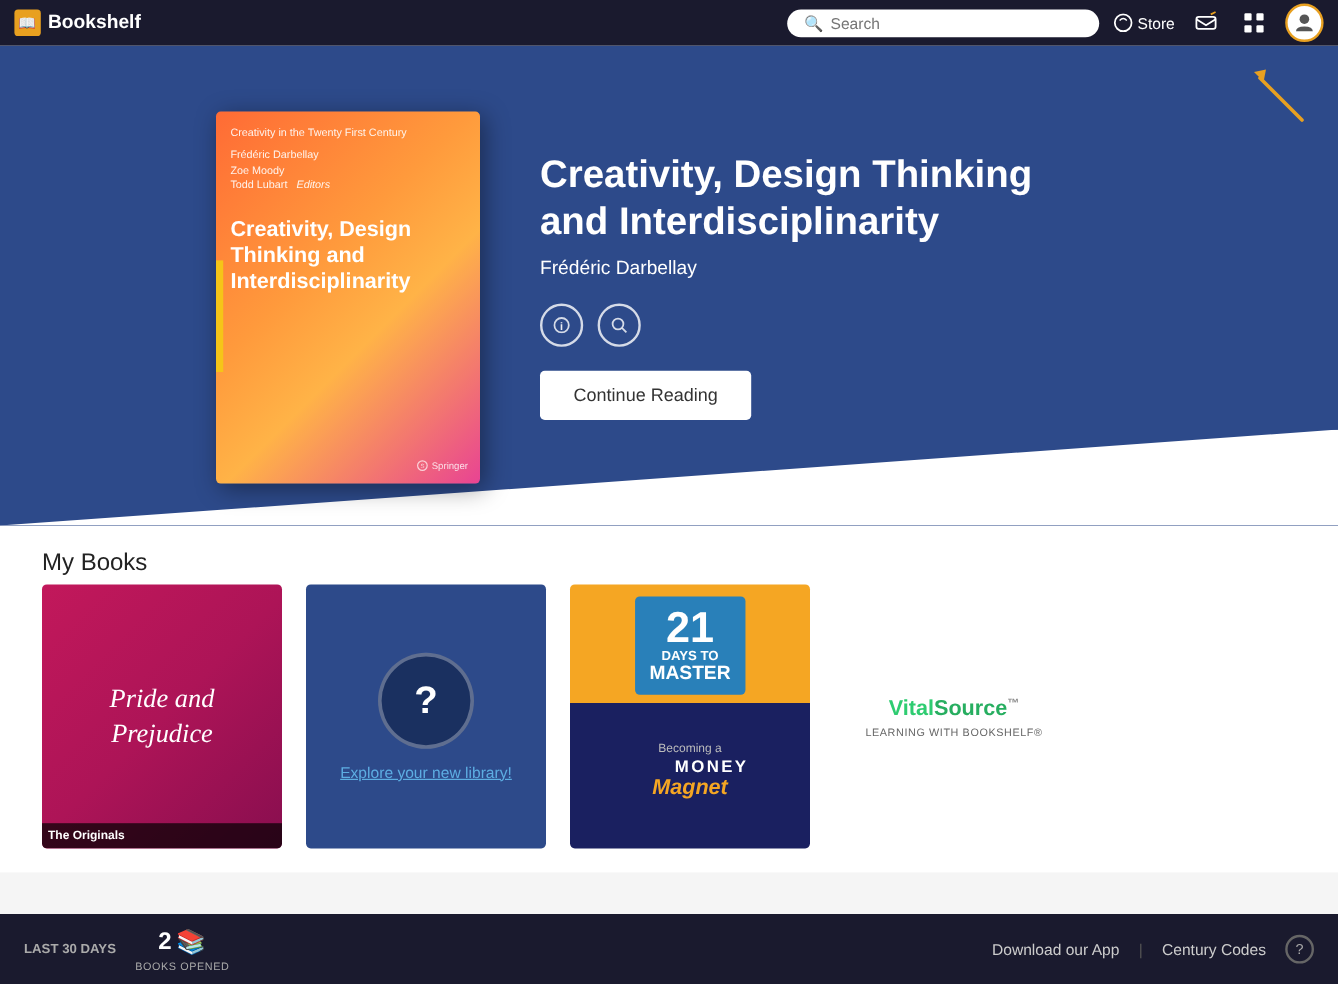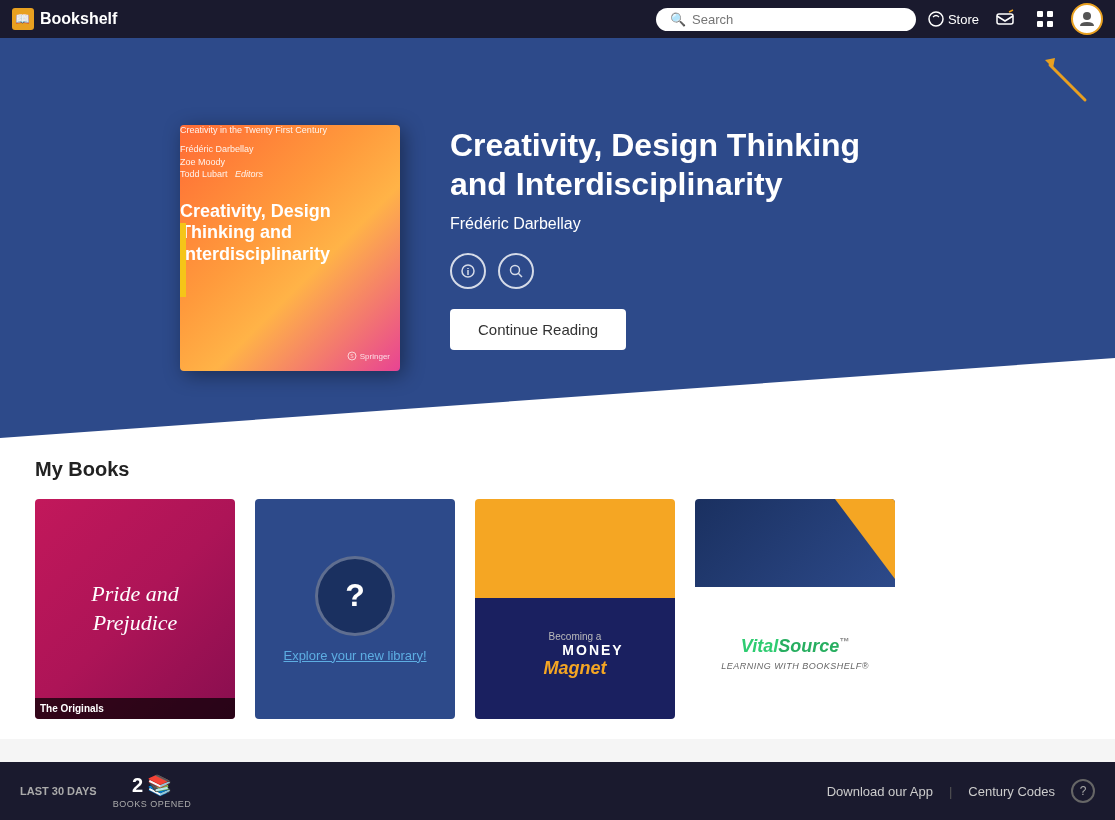--- a/index.html
+++ b/index.html
@@ -120,25 +120,26 @@
       clip-path: polygon(0 100%, 100% 0, 100% 100%);
     }
     .hero-book-container {
       position: relative;
       margin-left: 180px;
       margin-top: 20px;
       z-index: 2;
     }
     .hero-book {
       width: 220px;
-      height: 246px;
+      height: 310px;
       background: linear-gradient(135deg, #ff6b35 0%, #ff9a3c 40%, #ffb347 60%, #e84393 100%);
       border-radius: 4px;
       display: flex;
       flex-direction: column;
+      padding: 12px;
       color: white;
       box-shadow: 4px 4px 20px rgba(0,0,0,0.4);
       position: relative;
       overflow: hidden;
     }
     .book-top-text {
       font-size: 9px;
       color: rgba(255,255,255,0.9);
       margin-bottom: 8px;
     }
@@ -222,23 +223,23 @@
     }
 
     
     .my-books-section {
       background: white;
       padding: 20px 35px;
       flex: 1;
     }
     .section-title {
       font-size: 20px;
-      font-weight: 700;
+      font-weight: 400;
       color: #222;
-      margin-bottom: 18px;
+      margin-bottom: 6px;
     }
     .books-grid {
       display: flex;
       gap: 20px;
     }
     .book-card {
       width: 200px;
       height: 220px;
       border-radius: 4px;
       overflow: hidden;
@@ -326,22 +327,21 @@
     .days-master { font-size: 16px; font-weight: 900; }
     .money-text {
       position: absolute;
       bottom: 40px;
       left: 0; right: 0;
       text-align: center;
     }
     .book-card-vitalsource {
       background: white;
       display: flex;
-      flex-direction: column;
-      font-style: italic;
+      flex-direction: row;
     }
     .vs-top {
       height: 40%;
       background: linear-gradient(135deg, #1a3060 0%, #2d4a8a 100%);
       position: relative;
     }
     .vs-triangle {
       position: absolute;
       right: 0;
       top: 0;
@@ -543,20 +543,27 @@
       <div class="pride-title">Pride and<br>Prejudice</div>
       <div class="pride-badge">The Originals</div>
     </div>
 
     <div class="book-card book-card-mystery">
       <div class="mystery-circle">?</div>
       <div class="mystery-link">Explore your new library!</div>
     </div>
 
     <div class="book-card book-card-21days" style="position:relative; background: linear-gradient(180deg, #f5a623 0%, #f5a623 45%, #1a2060 45%);">
+      <div style="position:absolute; top: 30px; left:50%; transform:translateX(-50%);">
+        <div class="days-badge">
+          <div class="days-number">21</div>
+          <div class="days-to">DAYS TO</div>
+          <div class="days-master">MASTER</div>
+        </div>
+      </div>
       <div class="money-text">
         <div style="font-size:10px; color:#bbb;">Becoming a</div>
         <div style="font-size:14px; font-weight:900; color:white; letter-spacing:2px;padding-left:36px;">MONEY</div>
         <div style="font-size:18px; font-style:italic; font-weight:700; color:#f5a623;">Magnet</div>
       </div>
     </div>
 
     <div class="book-card book-card-vitalsource">
       <div class="vs-top">
         <div class="vs-triangle"></div>

